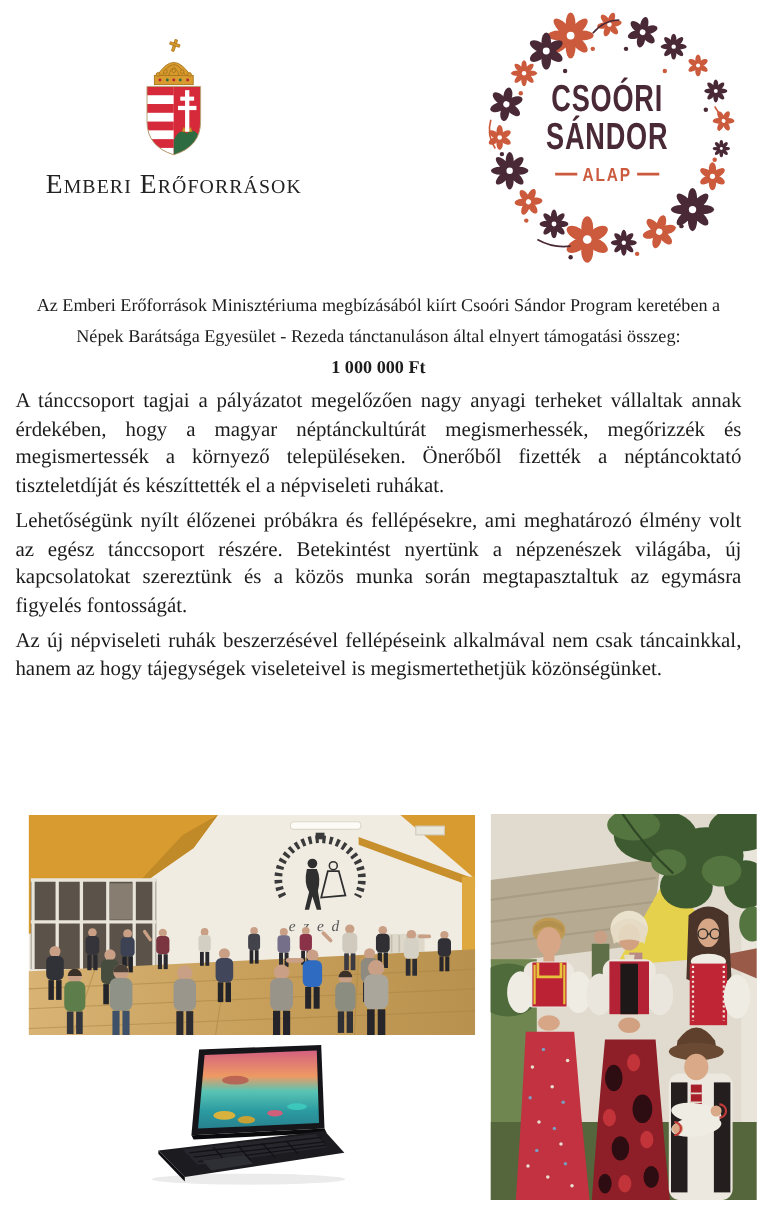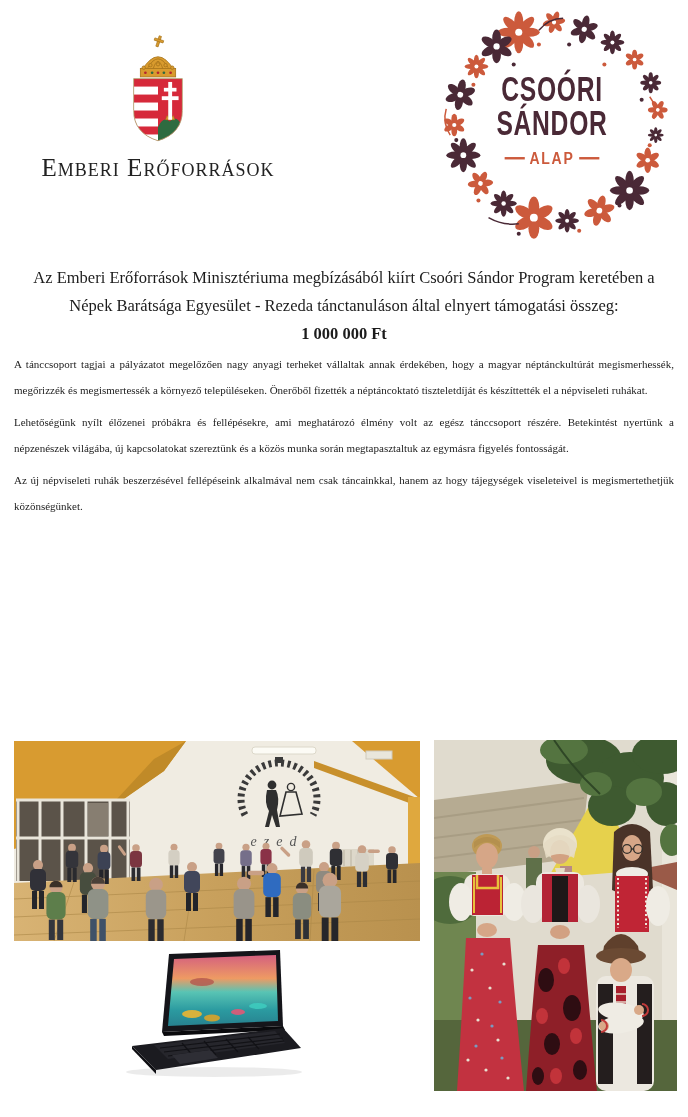--- a/index.html
+++ b/index.html
@@ -10,23 +10,23 @@
   .ministry svg{display:block;margin:0 auto;}
   .ministry-text{margin-top:6px;font-variant:small-caps;font-size:25px;line-height:28px;
                  color:#222;letter-spacing:1px;}
   .csoori{position:absolute;left:418px;top:4px;width:270px;height:242px;}
   
   .intro{position:absolute;top:264px;left:14px;width:660px;text-align:center;
          font-size:16.5px;line-height:28px;}
   .intro .amount{font-weight:bold;}
   
   .paras{position:absolute;top:352px;left:14px;width:660px;}
-  .paras p{margin:0 0 7px 0;text-align:justify;font-size:11px;line-height:25.5px;}
+  .paras p{margin:0 0 7px 0;text-align:justify;font-size:19px;line-height:25.5px;}
   
-  .photos{position:absolute;top:740px;left:0;width:609px;height:377px;}
+  .photos{position:absolute;top:740px;left:12px;width:609px;height:377px;}
   .photo{position:absolute;display:block;}
   .photo-dance{left:14px;top:1px;}
   .photo-costumes{left:434px;top:0px;}
   .photo-laptop{left:112px;top:208px;}
 </style>
 </head>
 <body>
 
 <div class="page">
 

